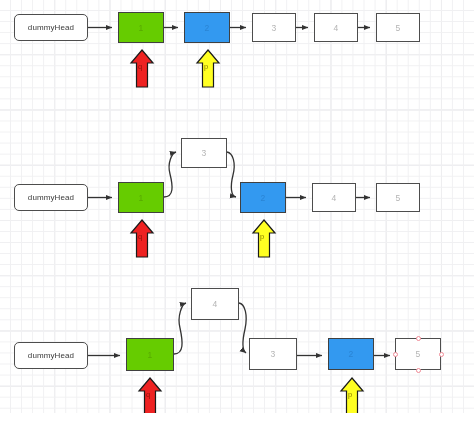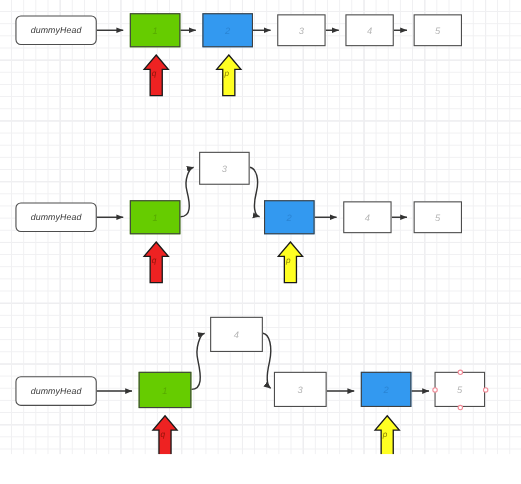--- a/index.html
+++ b/index.html
@@ -18,21 +18,20 @@
       linear-gradient(to bottom, #f0f0f2 1px, transparent 1px),
       linear-gradient(to right, #e4e4e8 1px, transparent 1px),
       linear-gradient(to bottom, #e4e4e8 1px, transparent 1px);
     background-size:
       11.05px 11.05px,
       11.05px 11.05px,
       55.25px 55.25px,
       55.25px 55.25px;
     background-position: -1px -1px, -1px -1px, -1px -1px, -1px -1px;
     font-family: "Liberation Sans", sans-serif;
-    font-style: italic;
   }
   svg.layer {
     position: absolute;
     left: 0;
     top: 0;
     width: 474px;
     height: 440px;
     overflow: visible;
   }
   .node {

